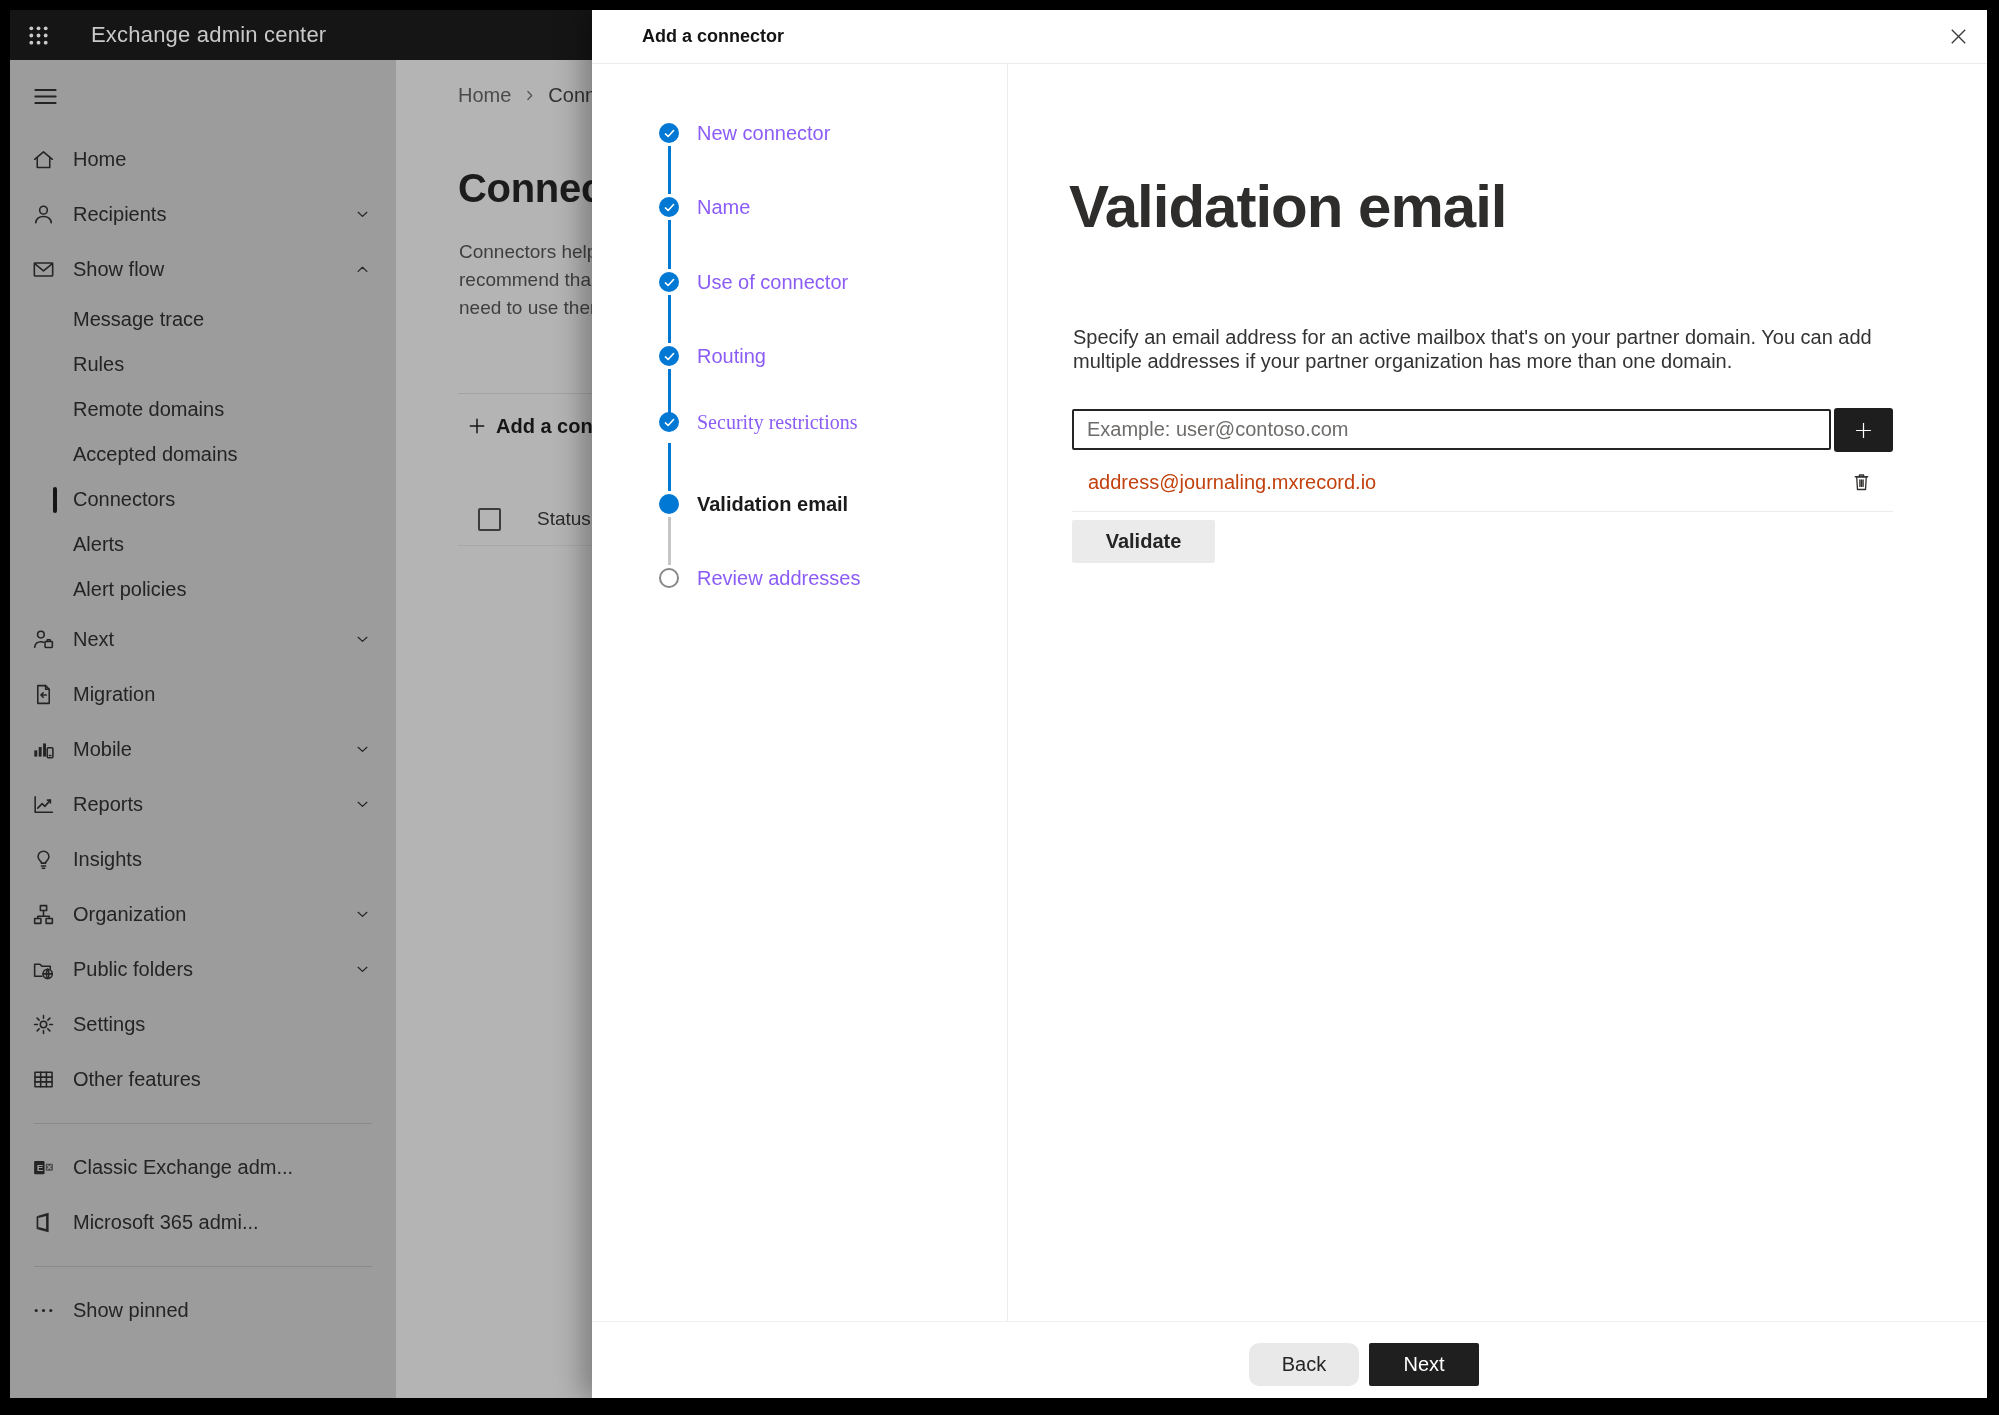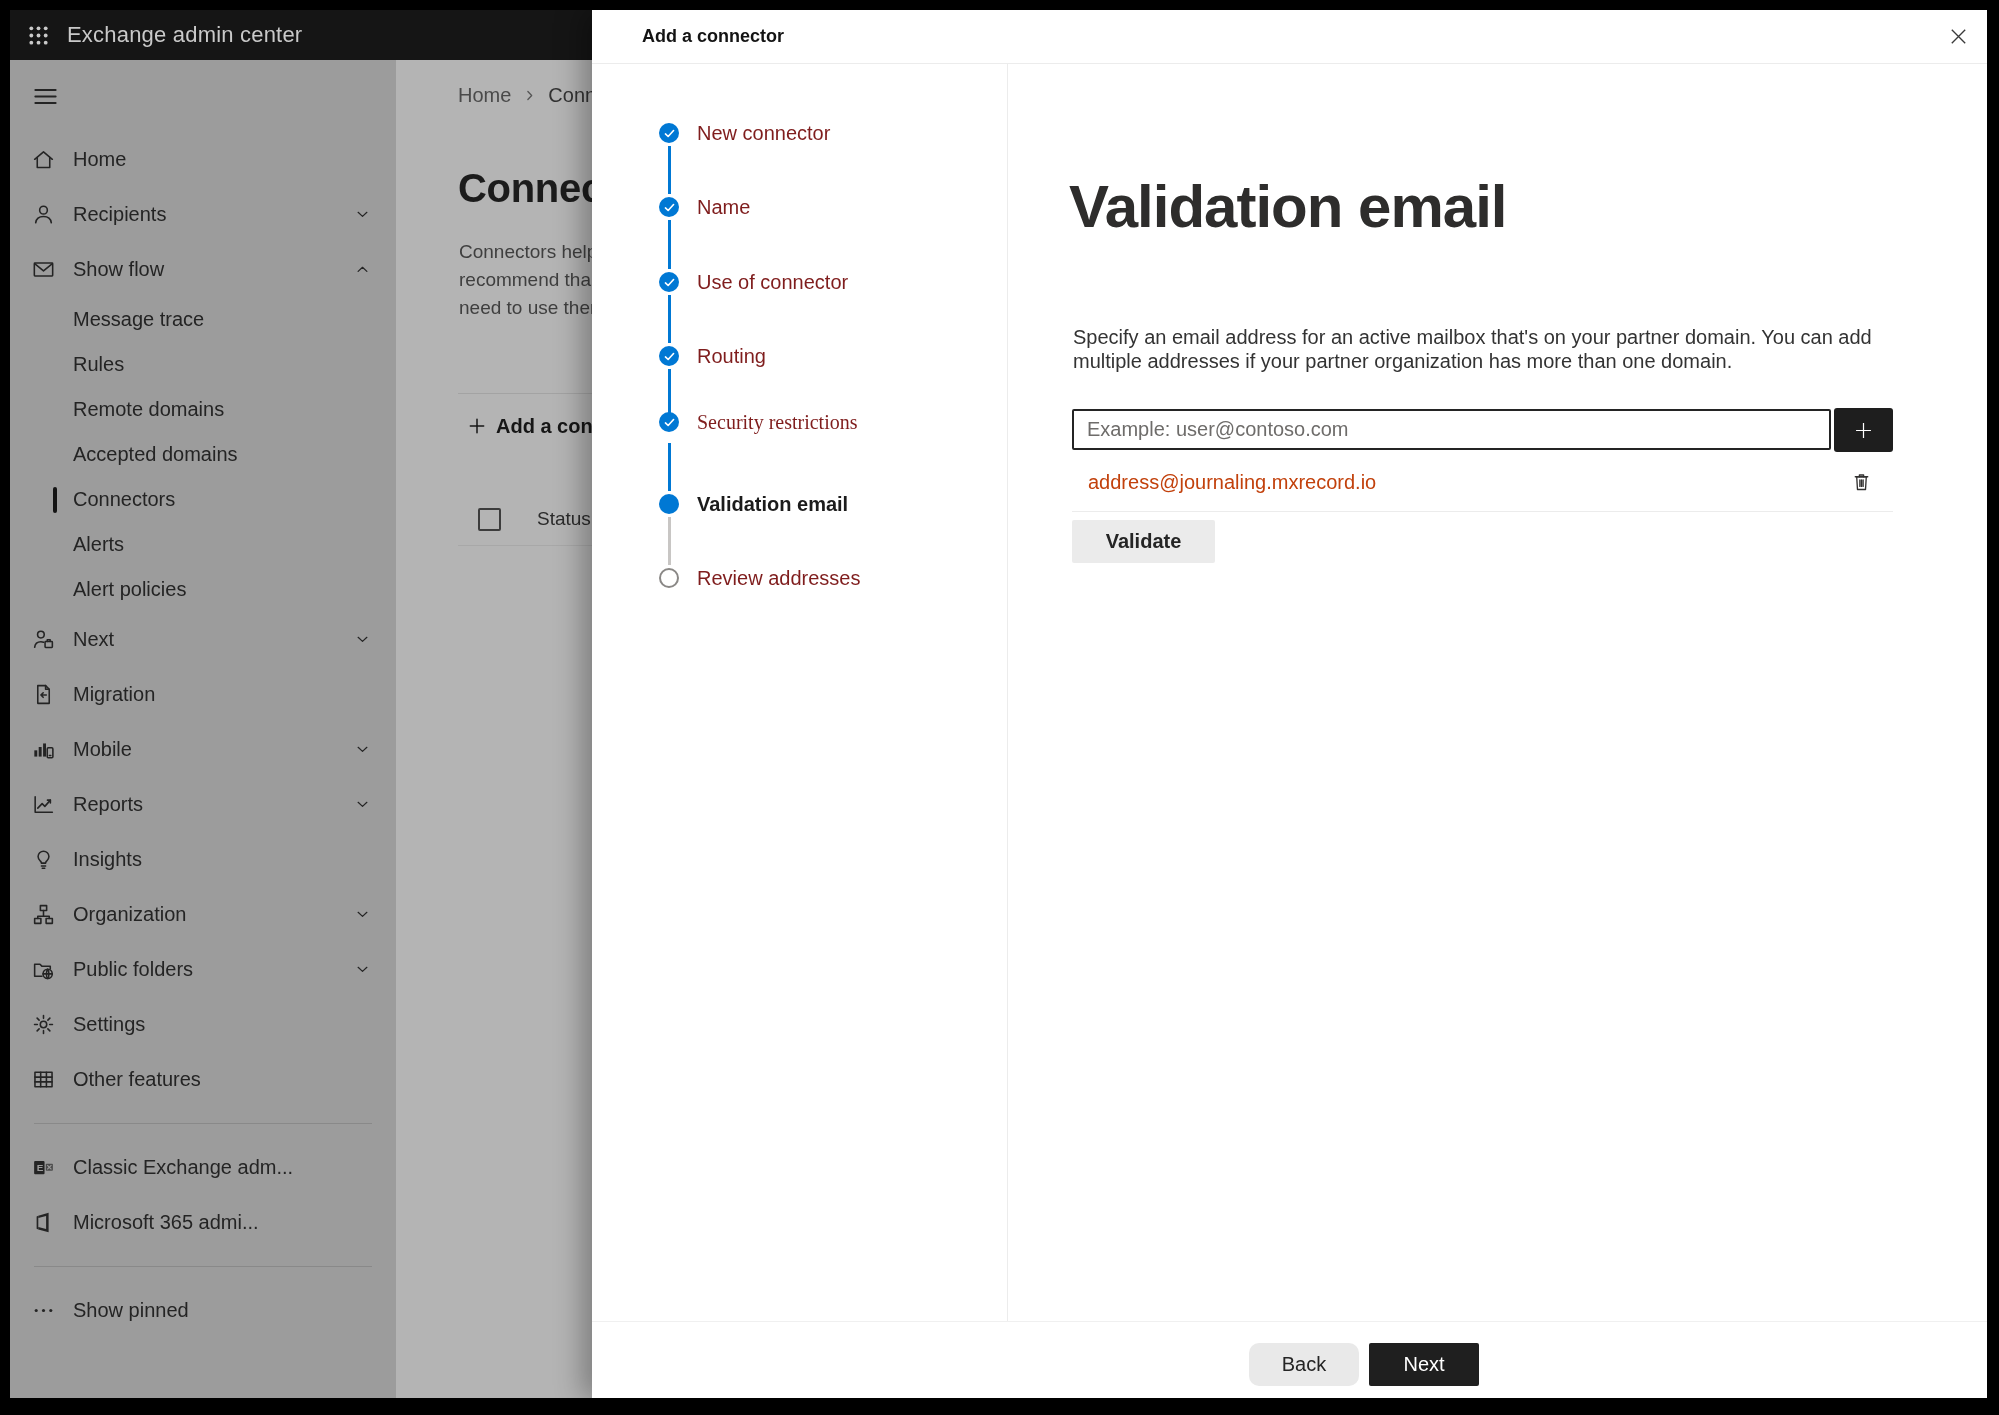--- a/index.html
+++ b/index.html
@@ -5,21 +5,21 @@
   html,body{margin:0;padding:0;}
   body{
     width:1999px;height:1415px;position:relative;background:#000;
     font-family:"Liberation Sans",sans-serif;overflow:hidden;
   }
   .screen{position:absolute;left:10px;top:10px;width:1977px;height:1388px;background:#b4b4b4;overflow:hidden;}
 
   
   .topbar{position:absolute;left:0;top:0;width:100%;height:50px;background:#151515;display:flex;align-items:center;z-index:1;}
   .waffle-btn{width:50px;height:50px;margin-left:3px;display:flex;align-items:center;justify-content:center;cursor:pointer;}
-  .topbar-title{color:#c9c9c9;font-size:22px;margin-left:4px;letter-spacing:.2px;white-space:nowrap;}
+  .topbar-title{color:#c9c9c9;font-size:22px;margin-left:28px;letter-spacing:.2px;white-space:nowrap;}
 
   
   .sidebar{position:absolute;left:0;top:50px;width:386px;bottom:0;background:#9c9c9c;color:#242424;z-index:0;}
   .burger-row{height:72px;display:flex;align-items:center;padding-left:22px;}
   .sb-item{display:flex;align-items:center;height:55px;padding-left:20px;font-size:20px;cursor:pointer;position:relative;}
   .sb-item .ic{width:26px;height:26px;margin-right:17px;flex:none;display:flex;align-items:center;justify-content:center;}
   .sb-sub{display:flex;align-items:center;height:45px;padding-left:63px;font-size:20px;cursor:pointer;position:relative;}
   .sb-sub.selected::before{content:"";position:absolute;left:43px;top:50%;transform:translateY(-50%);width:4px;height:26px;background:#141414;border-radius:2px;}
   .chev{margin-left:auto;margin-right:26px;display:flex;align-items:center;}
   .sb-div{height:1px;background:#898989;margin:16px 24px;}
@@ -42,21 +42,21 @@
   .panel-title{position:absolute;left:50px;top:0;height:53px;line-height:53px;font-size:18px;font-weight:700;color:#141414;}
   .panel-hdiv{position:absolute;left:0;top:53px;width:100%;height:1px;background:#ececec;}
   .close-btn{position:absolute;left:1353px;top:13px;width:26px;height:26px;display:flex;align-items:center;justify-content:center;cursor:pointer;}
   .vdiv{position:absolute;left:415px;top:54px;height:1257px;width:1px;background:#ececec;}
 
   
   .step{position:absolute;left:67px;height:26px;display:flex;align-items:center;gap:18px;cursor:pointer;}
   .step .dot{width:20px;height:20px;border-radius:50%;flex:none;display:flex;align-items:center;justify-content:center;}
   .step.complete .dot,.step.current .dot{background:#0078d4;}
   .step.upcoming .dot{background:#fff;border:2px solid #8a8886;width:16px;height:16px;}
-  .step .lbl{font-size:20px;color:#7f1d1d;white-space:nowrap;}
+  .step .lbl{font-size:20px;color:#8b5cf6;white-space:nowrap;}
   .step.current .lbl{font-weight:700;color:#1b1b1b;}
   .sline{position:absolute;left:76px;width:3px;background:#0078d4;}
   .sline.gray{background:#c8c6c4;}
 
   
   .heading{position:absolute;left:477px;top:166px;font-size:60px;line-height:62px;font-weight:700;color:#2e2d2c;letter-spacing:-1px;white-space:nowrap;}
   .desc{position:absolute;left:481px;top:315px;font-size:20px;line-height:24px;color:#333;}
   .email-input{position:absolute;left:480px;top:399px;width:759px;height:41px;box-sizing:border-box;border:2px solid #242424;border-radius:2px;padding:0 13px;font-size:20px;color:#222;font-family:"Liberation Sans",sans-serif;outline:none;background:#fff;}
   .email-input::placeholder{color:#6e6c6a;opacity:1;}
   .plus-btn{position:absolute;left:1242px;top:398px;width:59px;height:44px;background:#1e1e1e;border:none;border-radius:3px;display:flex;align-items:center;justify-content:center;cursor:pointer;}

